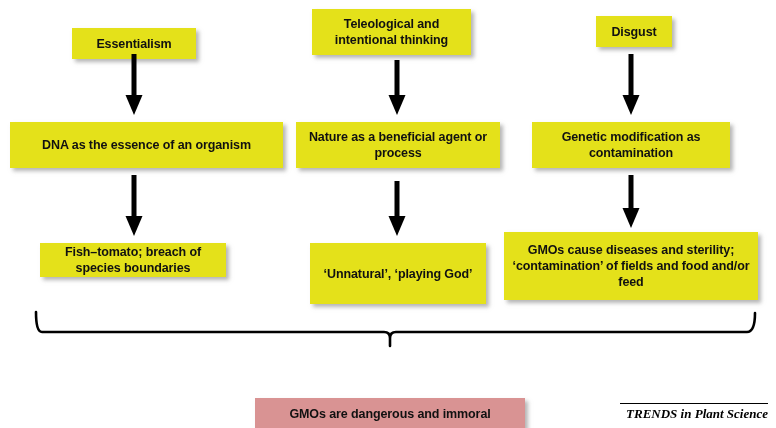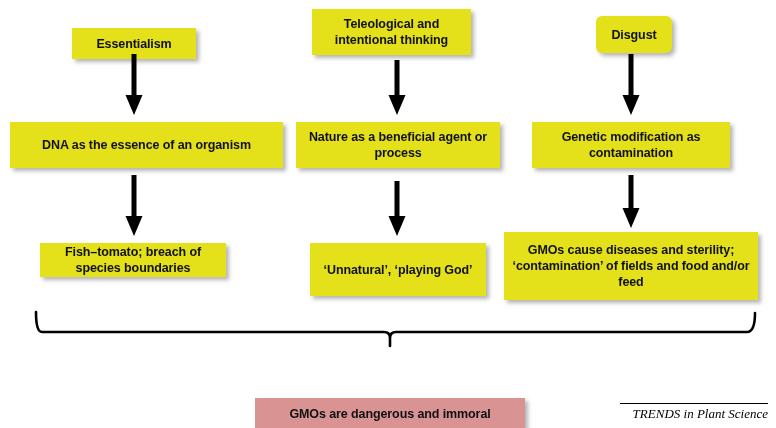--- a/index.html
+++ b/index.html
@@ -42,20 +42,21 @@
   .arrow svg { display: block; }
 
   .brace { position: absolute; }
   .brace svg { display: block; }
 
   .footer {
     position: absolute;
     right: 8px;
     bottom: 6px;
     text-align: right;
+    font-weight: bold;
   }
   .footer-rule {
     height: 1px;
     background: #000000;
     width: 148px;
     margin-left: auto;
   }
   .footer-text {
     font-family: "Liberation Serif", serif;
     font-style: italic;
@@ -67,21 +68,21 @@
 </style>
 </head>
 <body>
 
 <div id="canvas">
 
   <div class="node yellow" style="left:72px; top:28px; width:124px; height:31px;">Essentialism</div>
 
   <div class="node yellow" style="left:312px; top:9px; width:159px; height:46px;">Teleological and intentional thinking</div>
 
-  <div class="node yellow" style="left:596px; top:16px; width:76px; height:37px;border-radius:6px;">Disgust</div>
+  <div class="node yellow" style="left:596px; top:16px; width:76px; height:31px;">Disgust</div>
 
   <div class="arrow" style="left:125px; top:54px; height:62px;">
     <svg width="18" height="62" viewBox="0 0 18 62">
       <rect x="6.5" y="0" width="5" height="44" fill="#000000"></rect>
       <polygon points="0.5,41 17.5,41 9,61" fill="#000000"></polygon>
     </svg>
   </div>
 
   <div class="arrow" style="left:388px; top:60px; height:56px;">
     <svg width="18" height="56" viewBox="0 0 18 56">
@@ -119,21 +120,21 @@
 
   <div class="arrow" style="left:622px; top:175px; height:54px;">
     <svg width="18" height="54" viewBox="0 0 18 54">
       <rect x="6.5" y="0" width="5" height="36" fill="#000000"></rect>
       <polygon points="0.5,33 17.5,33 9,53" fill="#000000"></polygon>
     </svg>
   </div>
 
   <div class="node yellow" style="left:40px; top:243px; width:186px; height:34px;">Fish–tomato; breach of species boundaries</div>
 
-  <div class="node yellow" style="left:310px; top:243px; width:176px; height:53px;">‘Unnatural’, ‘playing God’</div>
+  <div class="node yellow" style="left:310px; top:243px; width:176px; height:61px;">‘Unnatural’, ‘playing God’</div>
 
   <div class="node yellow" style="left:504px; top:232px; width:254px; height:68px;">GMOs cause diseases and sterility; ‘contamination’ of fields and food and/or feed</div>
 
   <div class="brace" style="left:28px; top:306px;">
     <svg width="736" height="46" viewBox="0 0 736 46">
       <path d="M 8,6 Q 8,26 14,26 L 356,26 Q 362,26 362,32 L 362,40 L 362,32 Q 362,26 368,26 L 719,26 Q 727,26 727,7" fill="none" stroke="#000000" stroke-width="2.6" stroke-linecap="round" stroke-linejoin="round"></path>
     </svg>
   </div>
 
   <div class="node pink" style="left:255px; top:362px; width:270px; height:31px;">GMOs are dangerous and immoral</div>

